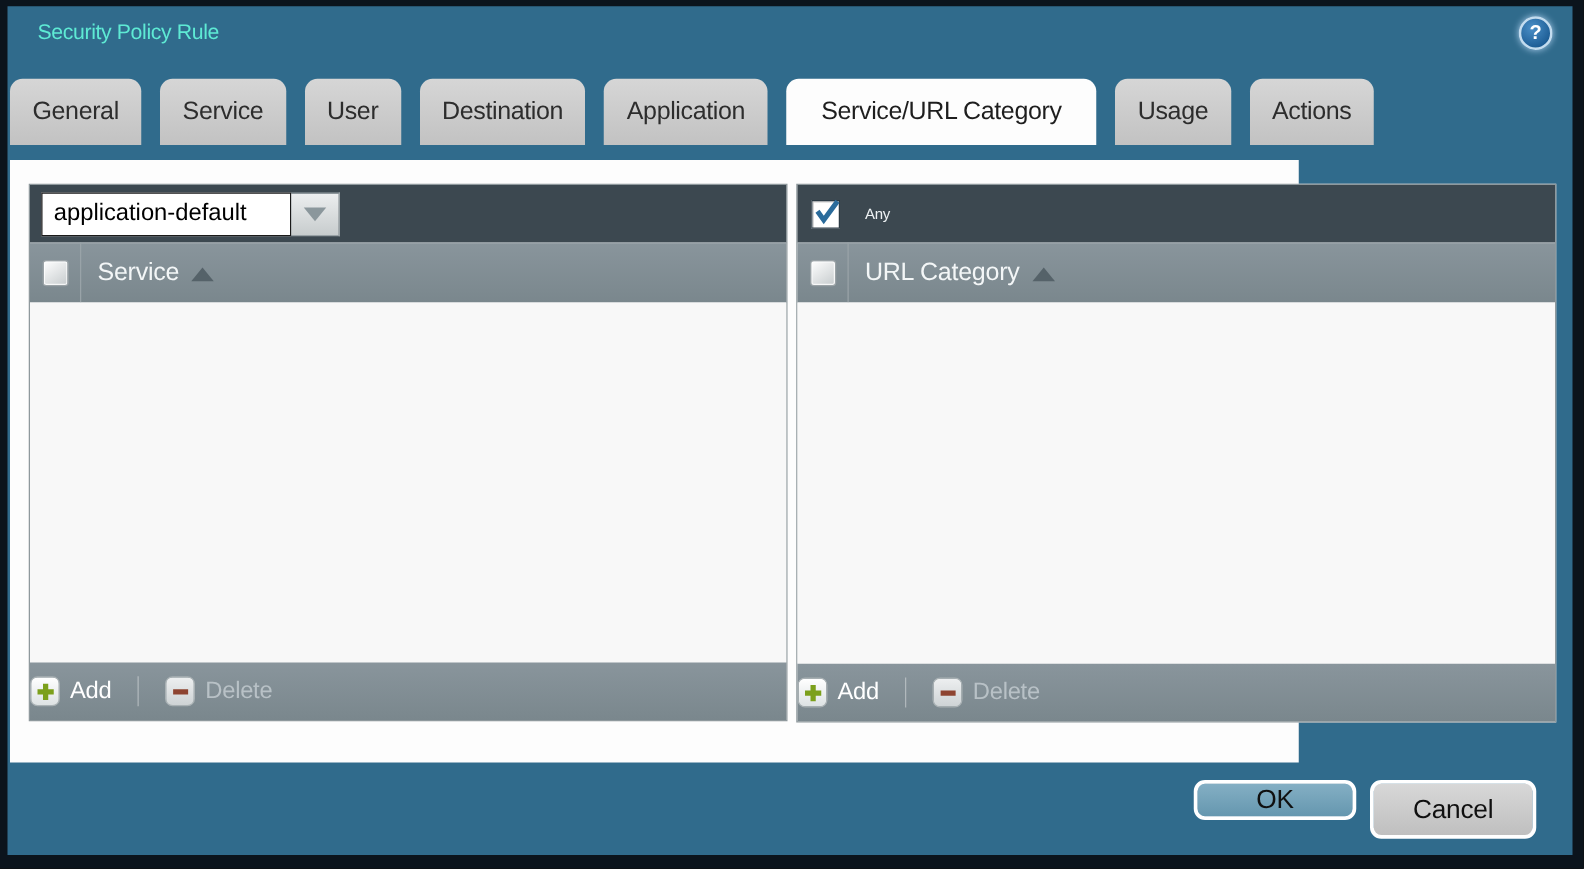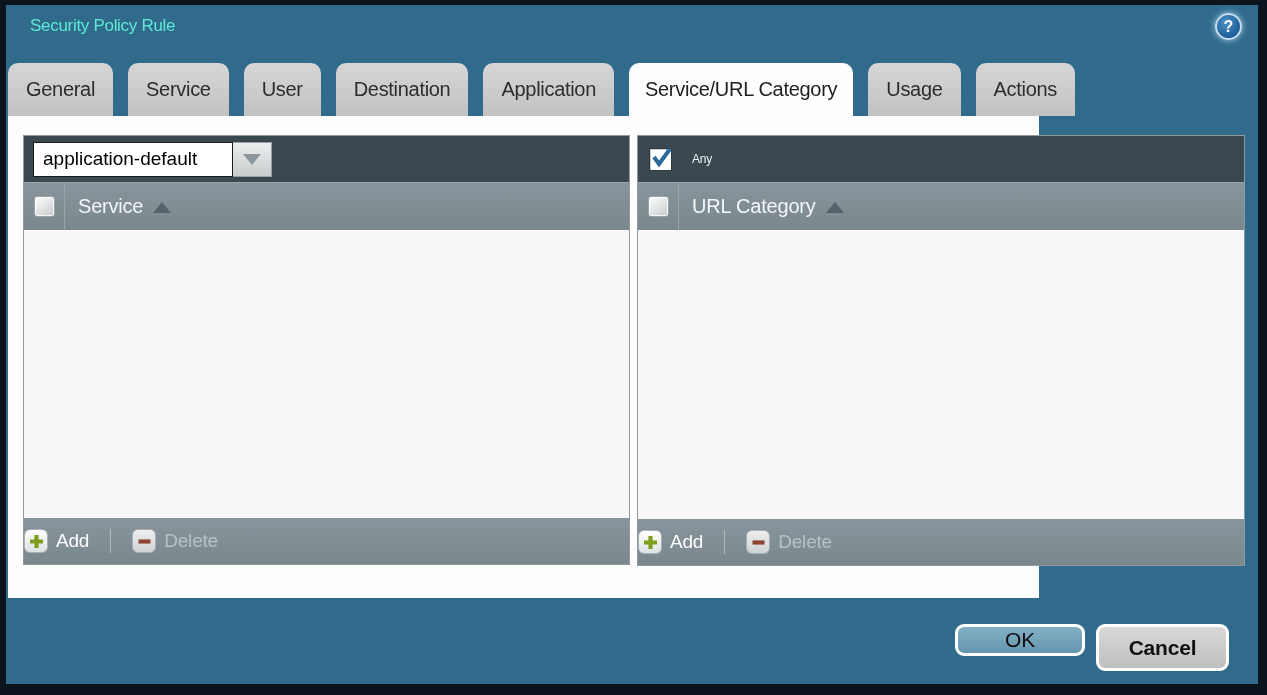--- a/index.html
+++ b/index.html
@@ -32,25 +32,25 @@
   }
   .tab{
     height:53px;display:flex;align-items:center;
     padding:0 18px;
     background:linear-gradient(#d6d6d6, #c2c2c2);
     border-radius:10px 10px 0 0;
     font-size:20px;color:#2d2d2d;letter-spacing:-0.3px;
     cursor:pointer;white-space:nowrap;
   }
   .tab.active{
-    background:#fdfdfd;color:#1e1e1e;padding:0 16px;
+    background:#fdfdfd;color:#1e1e1e;padding:0 28px;
   }
   
   .content{
-    position:absolute;left:2px;top:111px;width:1031px;height:482px;
+    position:absolute;left:2px;top:123px;width:1031px;height:482px;
     background:#fdfdfd;
   }
   .panel{
     position:absolute;display:flex;flex-direction:column;
     border:1px solid #8f999d;box-sizing:border-box;background:#f8f8f8;
   }
   .panel-left{left:15px;top:19px;width:607px;height:430px;}
   .panel-right{left:629px;top:19px;width:608px;height:431px;}
   .panel-toolbar{
     flex:none;height:46px;background:#3c4850;
@@ -124,21 +124,21 @@
   .del-label{color:#b8c1c6;letter-spacing:-0.2px;}
   .v-sep{width:1px;height:24px;background:rgba(255,255,255,0.38);margin:0 5px;flex:none;}
   
   .btn{
     position:absolute;border:3px solid #ffffff;border-radius:9px;
     display:flex;align-items:center;justify-content:center;
     font-size:21px;color:#101010;box-sizing:border-box;cursor:pointer;
     letter-spacing:-0.2px;
   }
   .btn-ok{left:949px;top:619px;width:130px;height:32px;background:linear-gradient(#84afc4,#6597af);}
-  .btn-cancel{left:1090px;top:619px;width:133px;height:47px;background:linear-gradient(#d8d8d8,#bfbfbf);font-weight:bold;}
+  .btn-cancel{left:1090px;top:619px;width:133px;height:47px;background:linear-gradient(#d8d8d8,#bfbfbf);}
 </style>
 </head>
 <body>
 
 <div class="stage">
   <div class="dialog">
 
     <div class="dialog-title">Security Policy Rule</div>
     <div class="help-btn">?</div>
 

